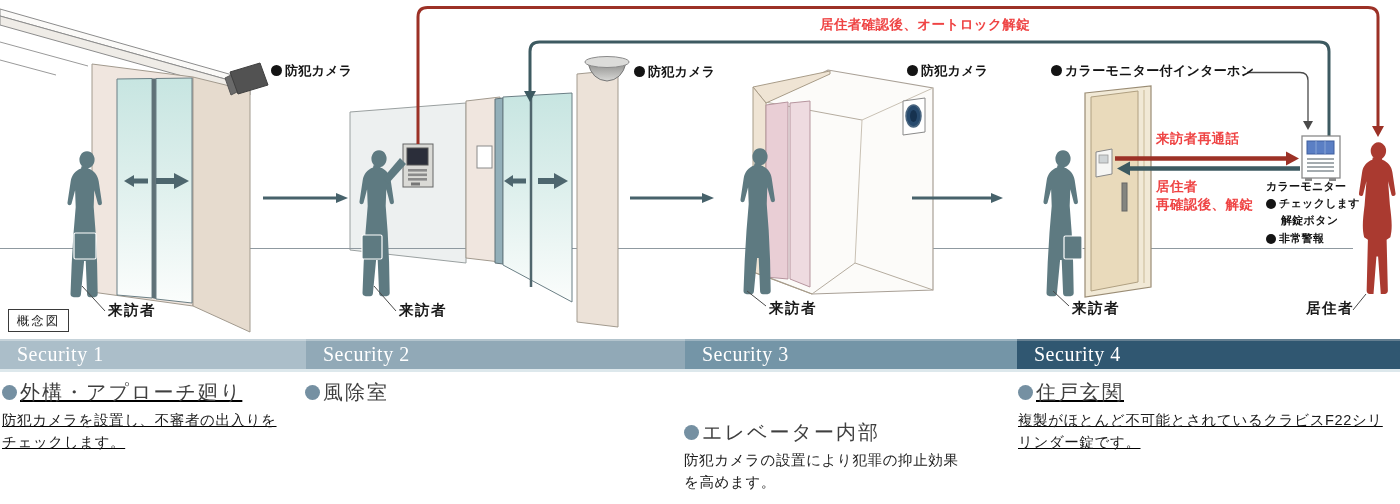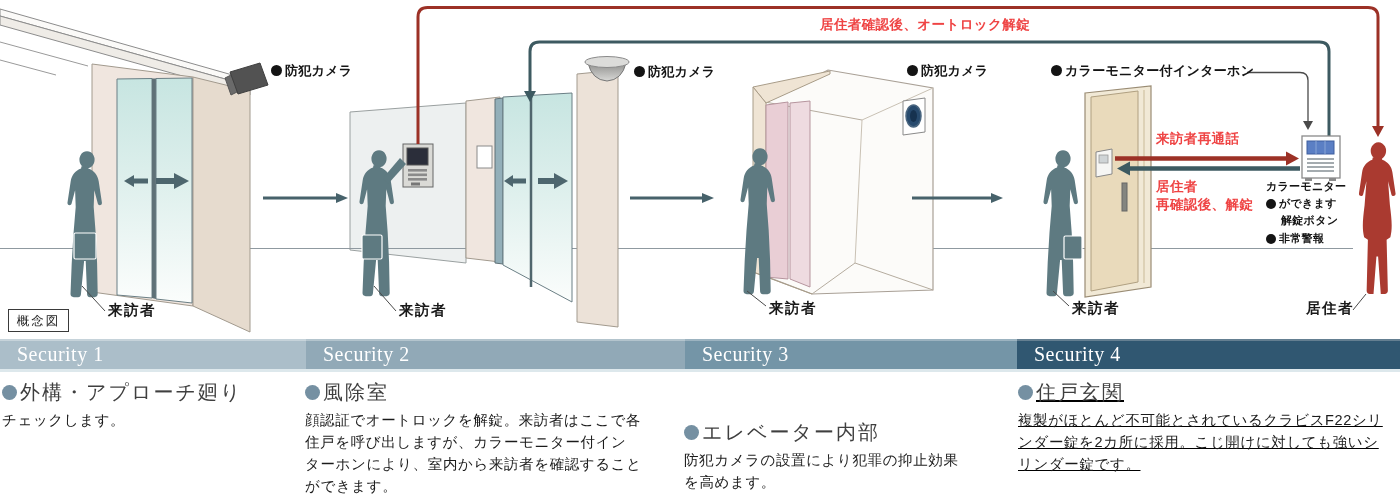--- a/index.html
+++ b/index.html
@@ -27,21 +27,21 @@
              font:400 20px/30px "Liberation Serif",serif;letter-spacing:.5px;padding-left:17px;
              box-sizing:border-box;}
   .seg.s1{left:0;width:306px;background:linear-gradient(180deg,#c6d3da 0 2px,#abbec9 2px 100%);}
   .seg.s2{left:306px;width:379px;background:linear-gradient(180deg,#b3c4cd 0 2px,#91a9b7 2px 100%);}
   .seg.s3{left:685px;width:332px;background:linear-gradient(180deg,#9cb3c0 0 2px,#7495a7 2px 100%);}
   .seg.s4{left:1017px;width:383px;background:linear-gradient(180deg,#647f91 0 2px,#305771 2px 100%);}
   .band-strip{position:absolute;left:0;top:369px;width:1400px;height:3px;background:#dde8ec;}
 
   
   .col{position:absolute;top:379px;}
-  .col.c1{left:2px;width:296px;}
+  .col.c1{left:2px;width:296px;text-decoration:underline;}
   .col.c2{left:305px;width:372px;}
   .col.c3{left:684px;width:330px;margin-top:40px;}
   .col.c4{left:1018px;width:380px;text-decoration:underline;}
   .heading{display:flex;align-items:center;font:400 20px/26px "Liberation Serif",serif;
            color:#3f3f3f;letter-spacing:2px;white-space:nowrap;}
   .heading .hdot{width:15px;height:15px;border-radius:50%;background:#7590a2;margin-right:3px;flex:none;}
   .body{margin-top:4px;}
   .body .bl{white-space:nowrap;font:400 14.5px/22px "Liberation Sans",sans-serif;
             color:#1b1b1b;letter-spacing:.6px;}
 </style>
@@ -259,21 +259,21 @@
 
   <div class="note" style="left:1156px;top:131px">来訪者再通話</div>
   <div class="note" style="left:1156px;top:179px">居住者</div>
   <div class="note" style="left:1156px;top:197px">再確認後、解錠</div>
 
   <div class="ann small" style="left:1266px;top:179px">
     <span>カラーモニター</span>
   </div>
   <div class="ann small" style="left:1266px;top:196px">
     <span class="dot sm"></span>
-    <span>ができます</span>
+    <span>チェックします</span>
   </div>
   <div class="ann small" style="left:1281px;top:213px">
     <span>解錠ボタン</span>
   </div>
   <div class="ann small" style="left:1266px;top:231px">
     <span class="dot sm"></span>
     <span>非常警報</span>
   </div>
 
   <div class="vl" style="left:108px;top:302px">来訪者</div>
@@ -293,53 +293,47 @@
     <div class="seg s4">Security 4</div>
   </div>
   <div class="band-strip"></div>
 
   <div class="col c1">
     <div class="heading">
       <span class="hdot"></span>
       <span>外構・アプローチ廻り</span>
     </div>
     <div class="body">
+      <div class="bl">防犯カメラを設置し、不審者の出入りを</div>
       <div class="bl">チェックします。</div>
     </div>
   </div>
 
   <div class="col c2">
     <div class="heading">
       <span class="hdot"></span>
       <span>風除室</span>
     </div>
-    <div class="body">
-      <div class="bl">顔認証でオートロックを解錠。来訪者はここで各</div>
-      <div class="bl">住戸を呼び出しますが、カラーモニター付イン</div>
-      <div class="bl">ターホンにより、室内から来訪者を確認すること</div>
-      <div class="bl">ができます。</div>
-    </div>
   </div>
 
   <div class="col c3">
     <div class="heading">
       <span class="hdot"></span>
       <span>エレベーター内部</span>
     </div>
     <div class="body">
       <div class="bl">防犯カメラの設置により犯罪の抑止効果</div>
       <div class="bl">を高めます。</div>
     </div>
   </div>
 
   <div class="col c4">
     <div class="heading">
       <span class="hdot"></span>
       <span>住戸玄関</span>
     </div>
     <div class="body">
       <div class="bl">複製がほとんど不可能とされているクラビスF22シリ</div>
-      <div class="bl">ンダー錠を2カ所に採用。こじ開けに対しても強いシ</div>
       <div class="bl">リンダー錠です。</div>
     </div>
   </div>
 
 </div>
 
 </body></html>

